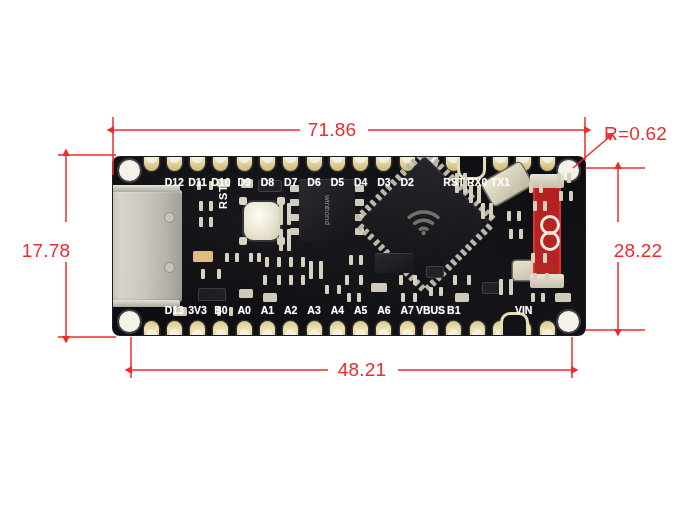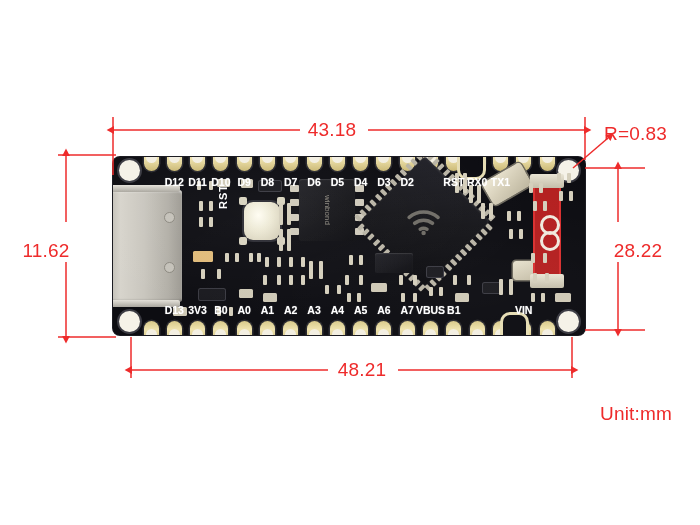--- a/index.html
+++ b/index.html
@@ -794,20 +794,19 @@
 
       <line x1="585" y1="168" x2="645" y2="168"></line>
       <line x1="585" y1="330" x2="645" y2="330"></line>
       <line x1="618" y1="169" x2="618" y2="222" marker-start="url(#arrL)"></line>
       <line x1="618" y1="262" x2="618" y2="329" marker-end="url(#arrR)"></line>
 
       <line x1="573" y1="168" x2="608" y2="138" marker-end="url(#arrR)"></line>
     </g>
   </svg>
 
-  <div class="dim-text" id="dim-width-top-label">43.18</div>
+  <div class="dim-text" id="dim-width-top-label">71.86</div>
   <div class="dim-text" id="dim-width-bottom-label">48.21</div>
-  <div class="dim-text" id="dim-height-left-label">11.62</div>
+  <div class="dim-text" id="dim-height-left-label">17.78</div>
   <div class="dim-text" id="dim-height-right-label">28.22</div>
-  <div class="dim-text" id="dim-radius-label">R=0.83</div>
-  <div class="dim-text" id="unit-label">Unit:mm</div>
+  <div class="dim-text" id="dim-radius-label">R=0.62</div>
 
 </div>
 
 </body></html>

